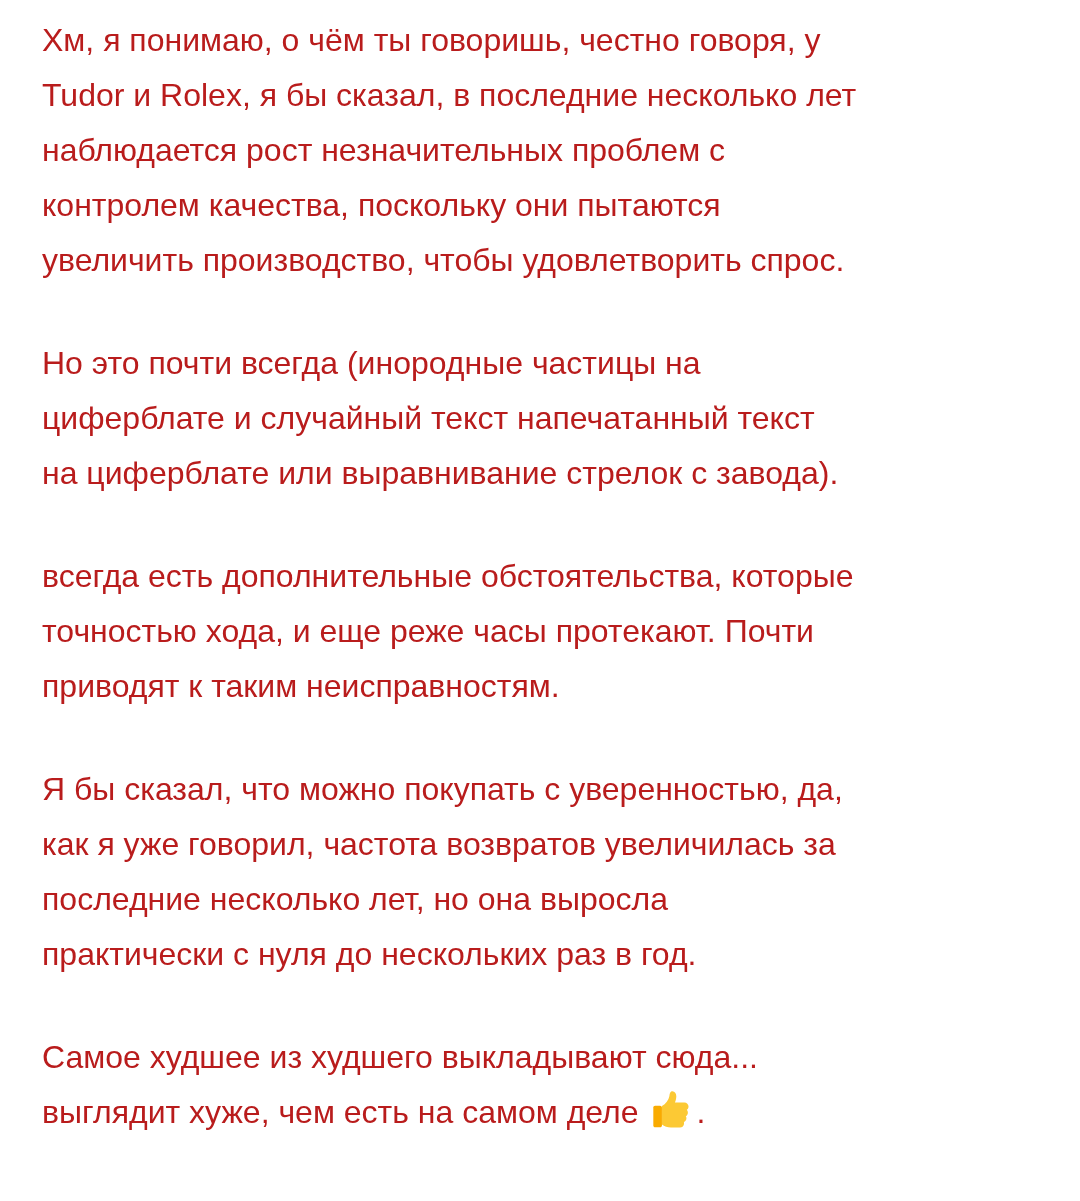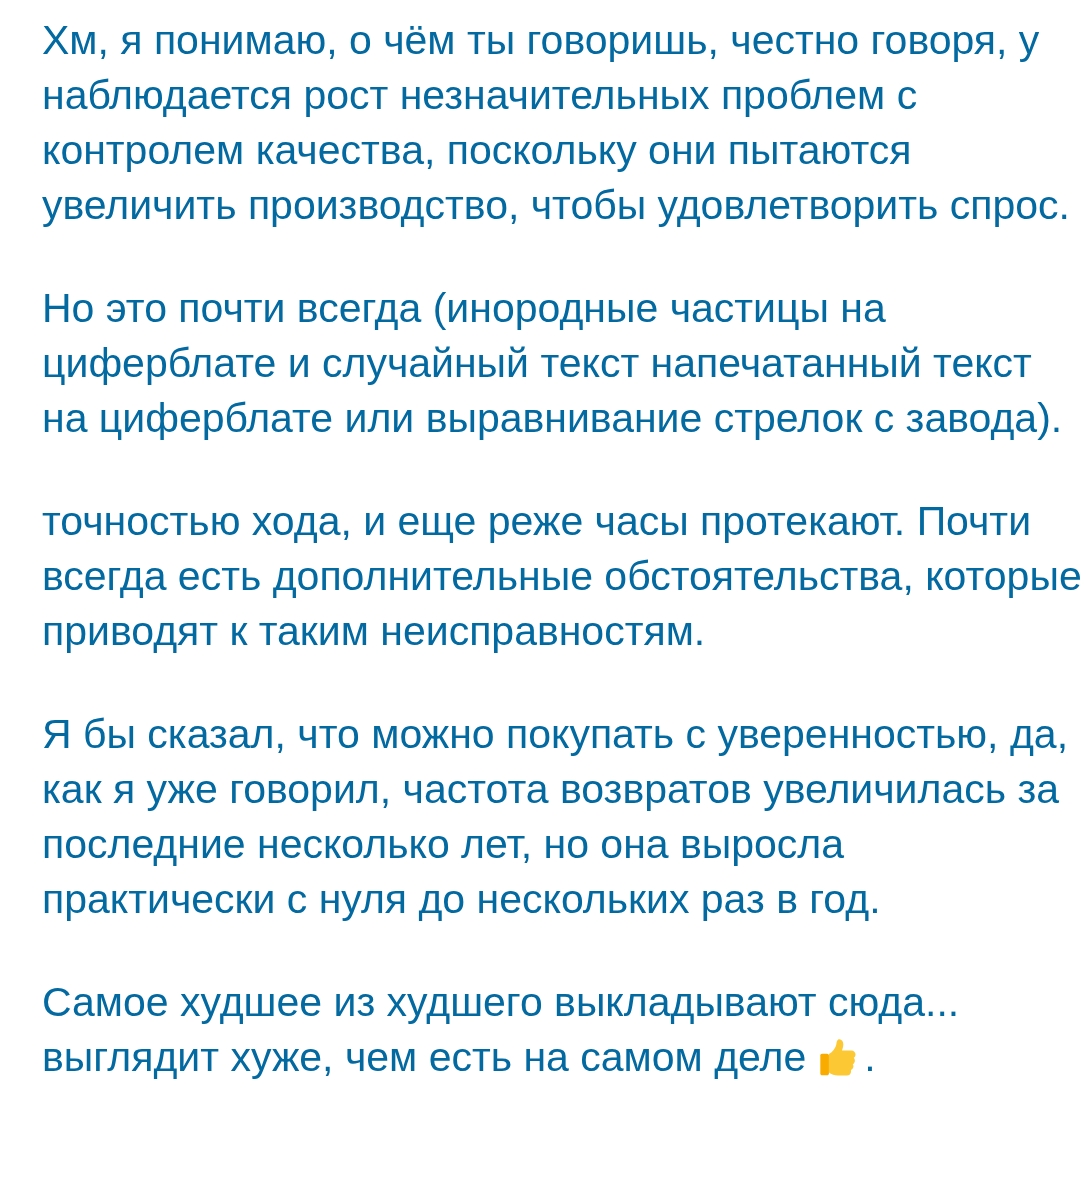--- a/index.html
+++ b/index.html
@@ -17,23 +17,23 @@
     overflow: hidden;
     font-family: "Liberation Sans", "DejaVu Sans", sans-serif;
   }
   .para {
     margin: 0 0 48px 0;
   }
   .para.last {
     margin-bottom: 0;
   }
   .line {
-    font-size: 41px;
+    font-size: 32px;
     line-height: 55px;
-    color: #0369a1;
+    color: #b91c1c;
     white-space: nowrap;
     letter-spacing: 0px;
   }
   .emoji {
     display: inline-block;
     width: 46px;
     height: 46px;
     vertical-align: -10px;
     margin: 0 2px 0 10px;
   }
@@ -43,34 +43,35 @@
     height: 100%;
   }
 </style>
 </head>
 <body>
 
 <div class="page">
 
   <div class="para">
     <div class="line">Хм, я понимаю, о чём ты говоришь, честно говоря, у</div>
+    <div class="line">Tudor и Rolex, я бы сказал, в последние несколько лет</div>
     <div class="line">наблюдается рост незначительных проблем с</div>
     <div class="line">контролем качества, поскольку они пытаются</div>
     <div class="line">увеличить производство, чтобы удовлетворить спрос.</div>
   </div>
 
   <div class="para">
     <div class="line">Но это почти всегда (инородные частицы на</div>
     <div class="line">циферблате и случайный текст напечатанный текст</div>
     <div class="line">на циферблате или выравнивание стрелок с завода).</div>
   </div>
 
   <div class="para">
+    <div class="line">всегда есть дополнительные обстоятельства, которые</div>
     <div class="line">точностью хода, и еще реже часы протекают. Почти</div>
-    <div class="line">всегда есть дополнительные обстоятельства, которые</div>
     <div class="line">приводят к таким неисправностям.</div>
   </div>
 
   <div class="para">
     <div class="line">Я бы сказал, что можно покупать с уверенностью, да,</div>
     <div class="line">как я уже говорил, частота возвратов увеличилась за</div>
     <div class="line">последние несколько лет, но она выросла</div>
     <div class="line">практически с нуля до нескольких раз в год.</div>
   </div>
 

